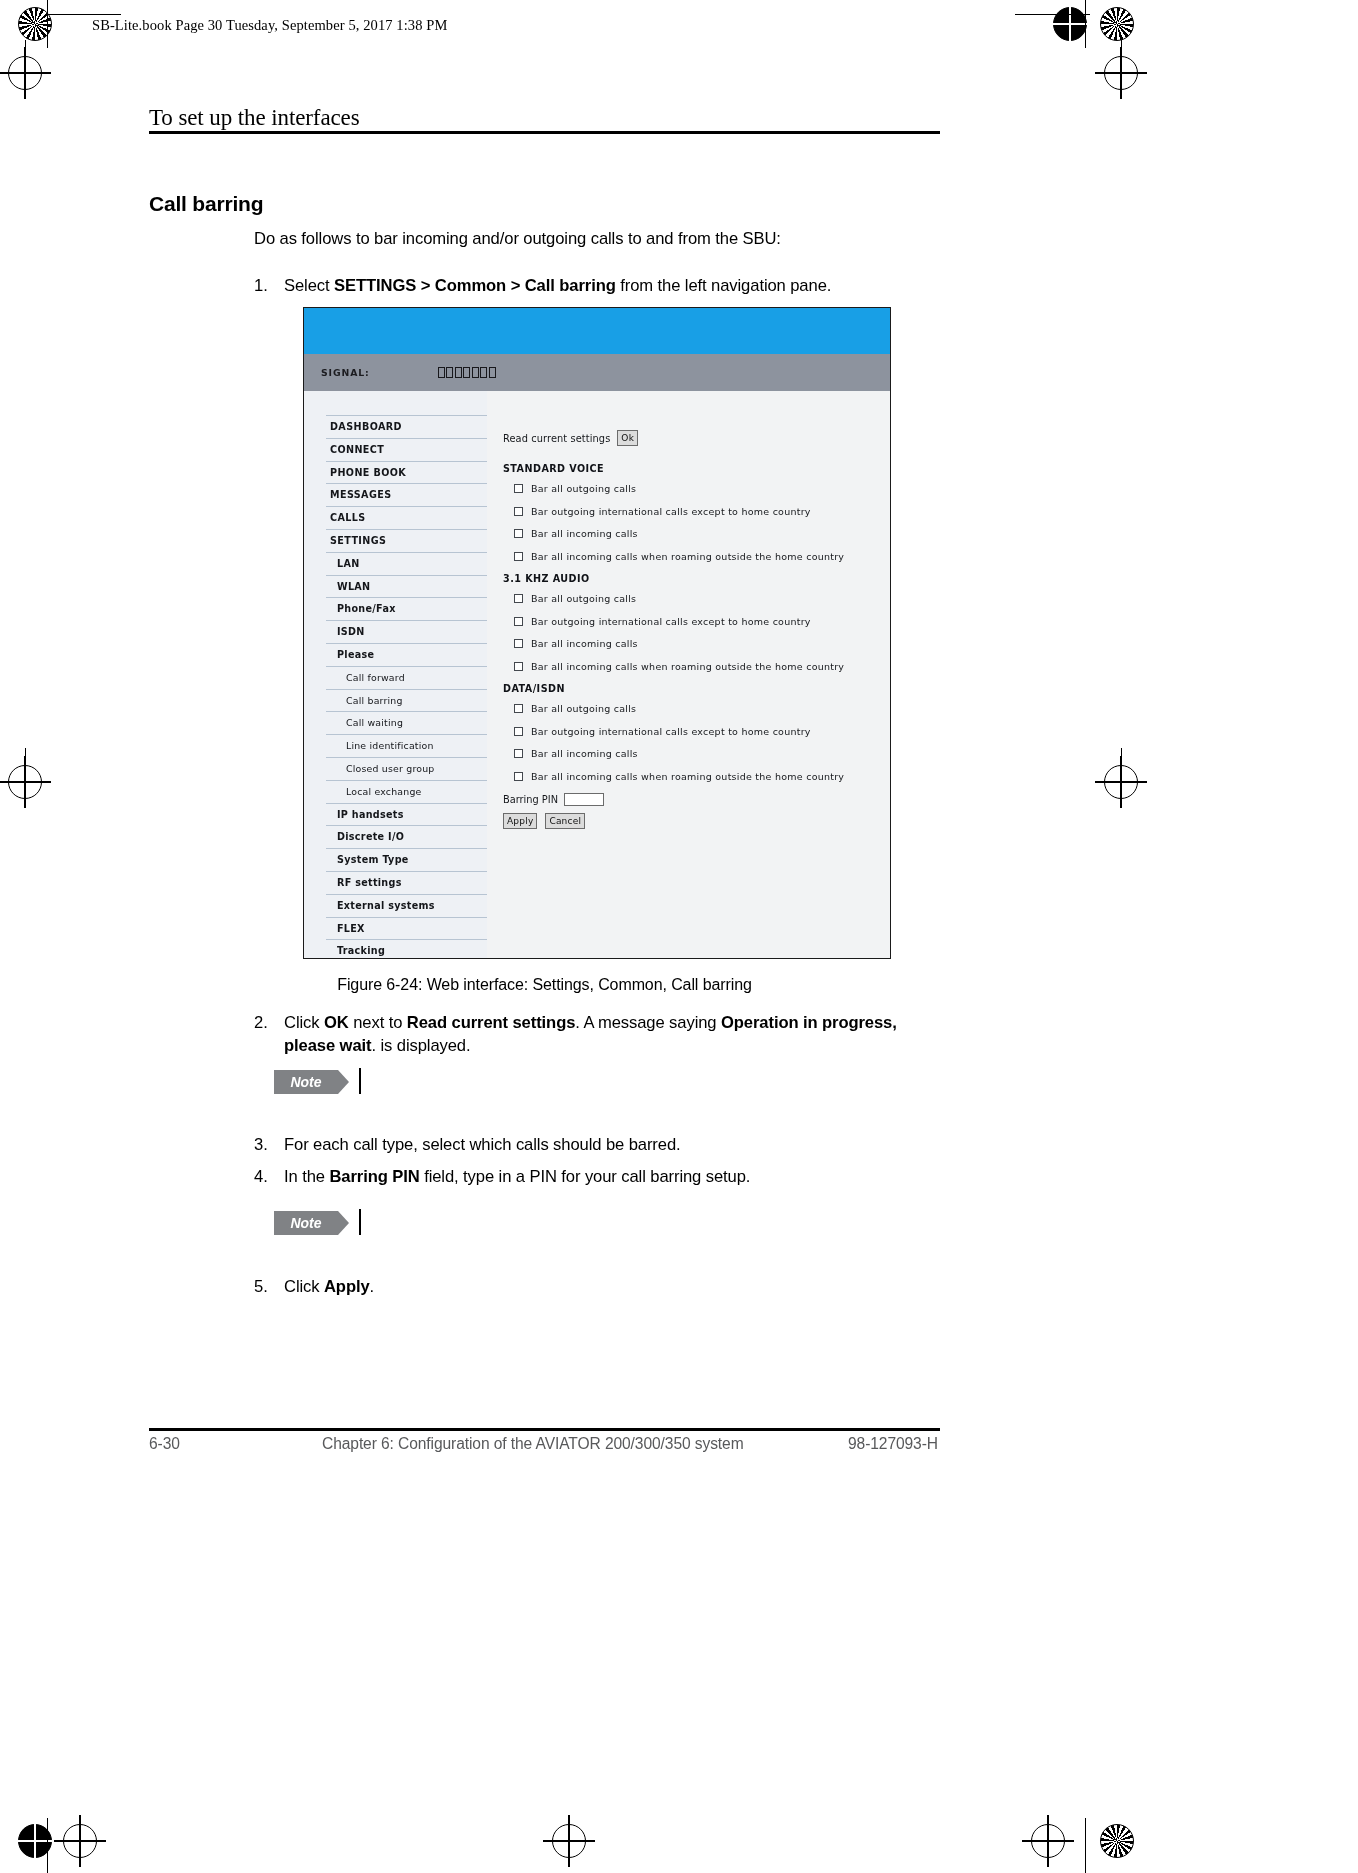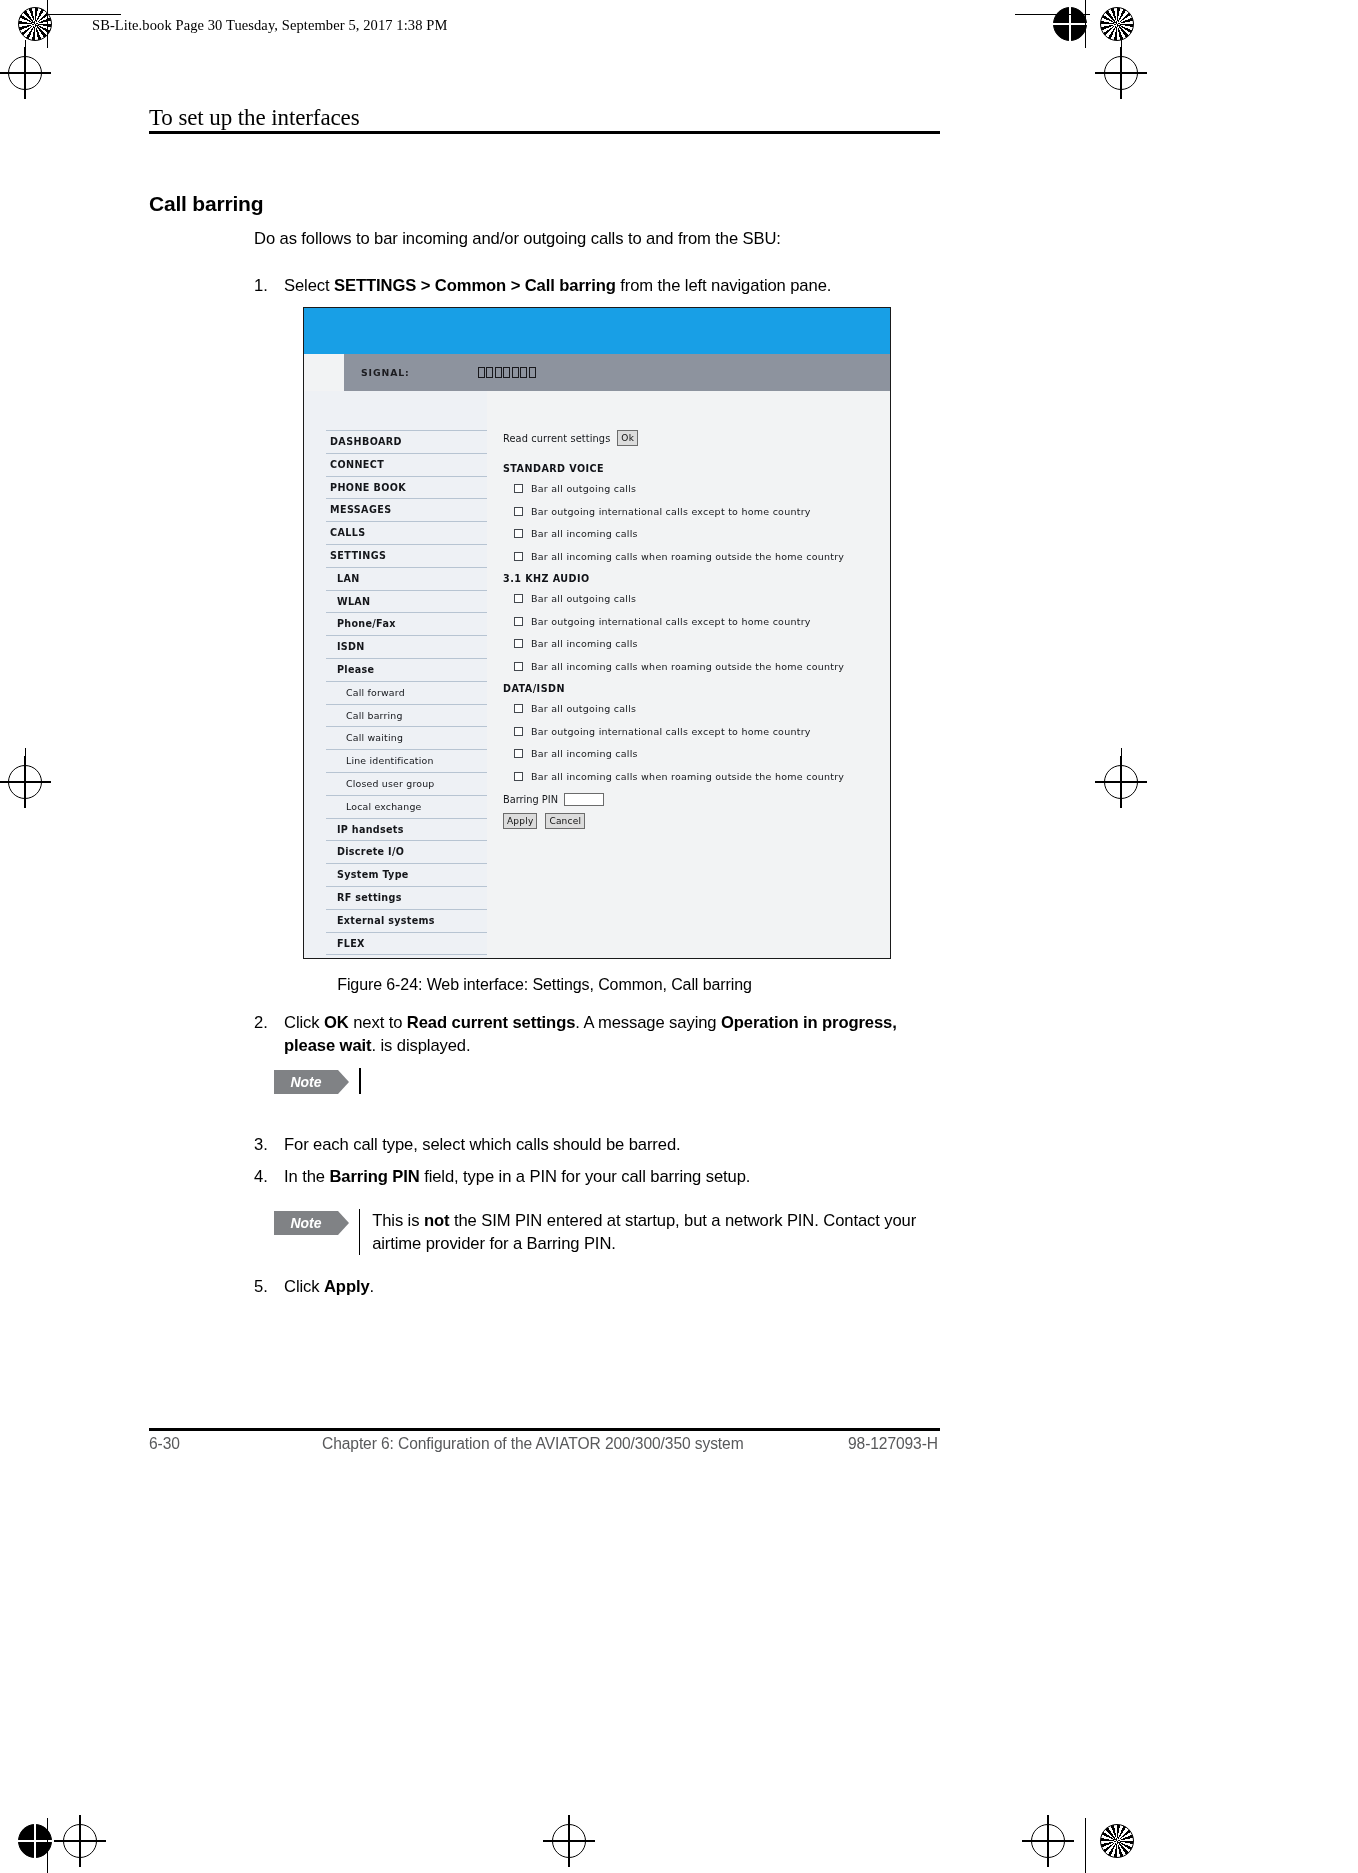--- a/index.html
+++ b/index.html
@@ -225,21 +225,20 @@
     background: #189fe6;
     border-bottom: 1px solid #189fe6;
   }
   .shot-signal {
     height: 37px;
     background: #8d939e;
     display: flex;
     align-items: center;
     padding-left: 17px;
     box-sizing: border-box;
-    margin-left: 40px;
   }
   .signal-label {
     font-size: 9.3px;
     font-weight: bold;
     letter-spacing: 0.9px;
     color: #1c1c20;
   }
   .signal-bars {
     margin-left: 68px;
     display: flex;
@@ -257,21 +256,21 @@
   .shot-body {
     display: flex;
     height: calc(100% - 82px);
   }
 
   
   .nav {
     width: 183px;
     flex: 0 0 183px;
     background: #eef1f5;
-    padding-top: 20px;
+    padding-top: 5px;
     box-sizing: border-box;
   }
   .nav-spacer {
     height: 19px;
     border-bottom: 1.8px solid #b7c4d2;
     margin-left: 22px;
   }
   .nav-item {
     height: 21.8px;
     line-height: 21.8px;
@@ -552,21 +551,20 @@
 </div>
 
 <div class="step step4">
   <span class="num">4.</span>
   <span class="txt"><span>In the </span><b>Barring PIN</b><span> field, type in a PIN for your call barring setup.</span></span>
 </div>
 
 <div class="notebox note2">
   <div class="note-tag">Note</div>
   <div class="note-bar"></div>
-  <div class="note-text"><span>This is </span><b>not</b><span> the SIM PIN entered at startup, but a network PIN. Contact your airtime provider for a Barring PIN.</span></div>
 </div>
 
 <div class="step step5">
   <span class="num">5.</span>
   <span class="txt"><span>Click </span><b>Apply</b><span>.</span></span>
 </div>
 
 <div class="footer-rule"></div>
 <div class="footer footer-l">6-30</div>
 <div class="footer footer-c">Chapter 6:  Configuration of the AVIATOR 200/300/350 system</div>

